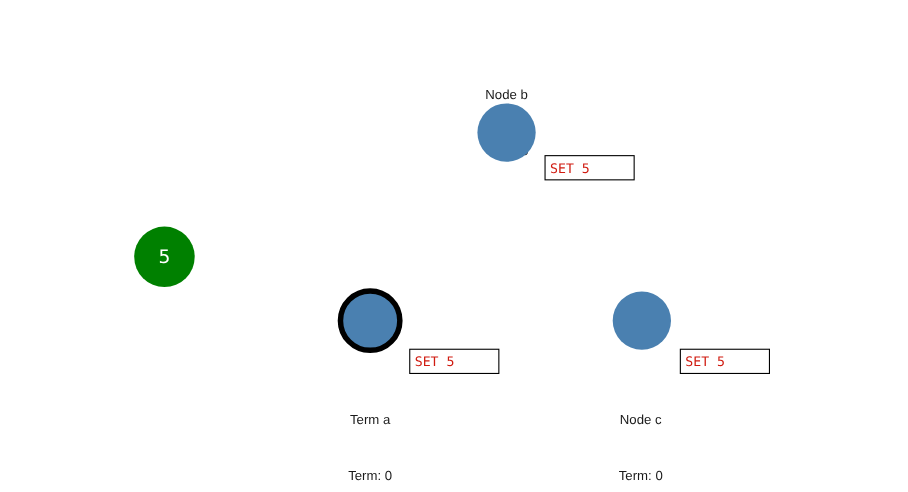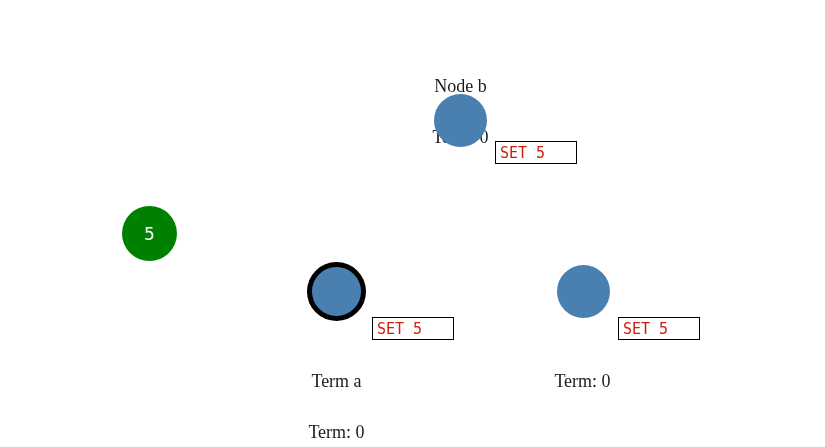--- a/index.html
+++ b/index.html
@@ -30,40 +30,40 @@
     box-sizing: border-box;
   }
   .node-circle.leader {
     border: 5px solid #000000;
     background: #4a80b0;
   }
 
   
   .node-label {
     position: absolute;
-    font-family: Liberation Serif, serif;
-    font-size: 18px;
+    font-family: Liberation Sans, sans-serif;
+    font-size: 12px;
     line-height: 17px;
     color: #1a1a1a;
     white-space: pre;
     text-align: center;
     letter-spacing: 0px;
   }
   .node-label .label-line {
     display: block;
   }
 
   
   .msg-box {
     position: absolute;
     box-sizing: border-box;
     border: 1.5px solid #000000;
     background: #ffffff;
     font-family: "DejaVu Sans Mono", "Liberation Mono", monospace;
-    font-size: 15px;
+    font-size: 12px;
     color: #d01b10;
     display: flex;
     align-items: center;
     padding-left: 4px;
     white-space: pre;
   }
 
   
   .packet {
     position: absolute;
@@ -100,20 +100,21 @@
       <span class="label-line">Term: 0</span>
     </div>
   </div>
   <div class="msg-box" style="left: 372px; top: 317px; width: 82px; height: 23px; color: rgb(208, 27, 16); border-color: rgb(0, 0, 0);">
     <span>SET 5</span>
   </div>
 
   <div class="node">
     <div class="node-circle" style="left: 557px; top: 265px; width: 53px; height: 53px; background: rgb(74, 128, 176);"></div>
     <div class="node-label" style="left: 526px; top: 339px; width: 113px; color: rgb(26, 26, 26);">
+      <span class="label-line">Node c</span>
       <span class="label-line">Term: 0</span>
     </div>
   </div>
   <div class="msg-box" style="left: 618px; top: 317px; width: 82px; height: 23px; color: rgb(208, 27, 16); border-color: rgb(0, 0, 0);">
     <span>SET 5</span>
   </div>
 
   <div class="packet" style="left: 122px; top: 206px; width: 55px; height: 55px; background: rgb(0, 128, 0); color: rgb(255, 255, 255);">
     <span>5</span>
   </div>

